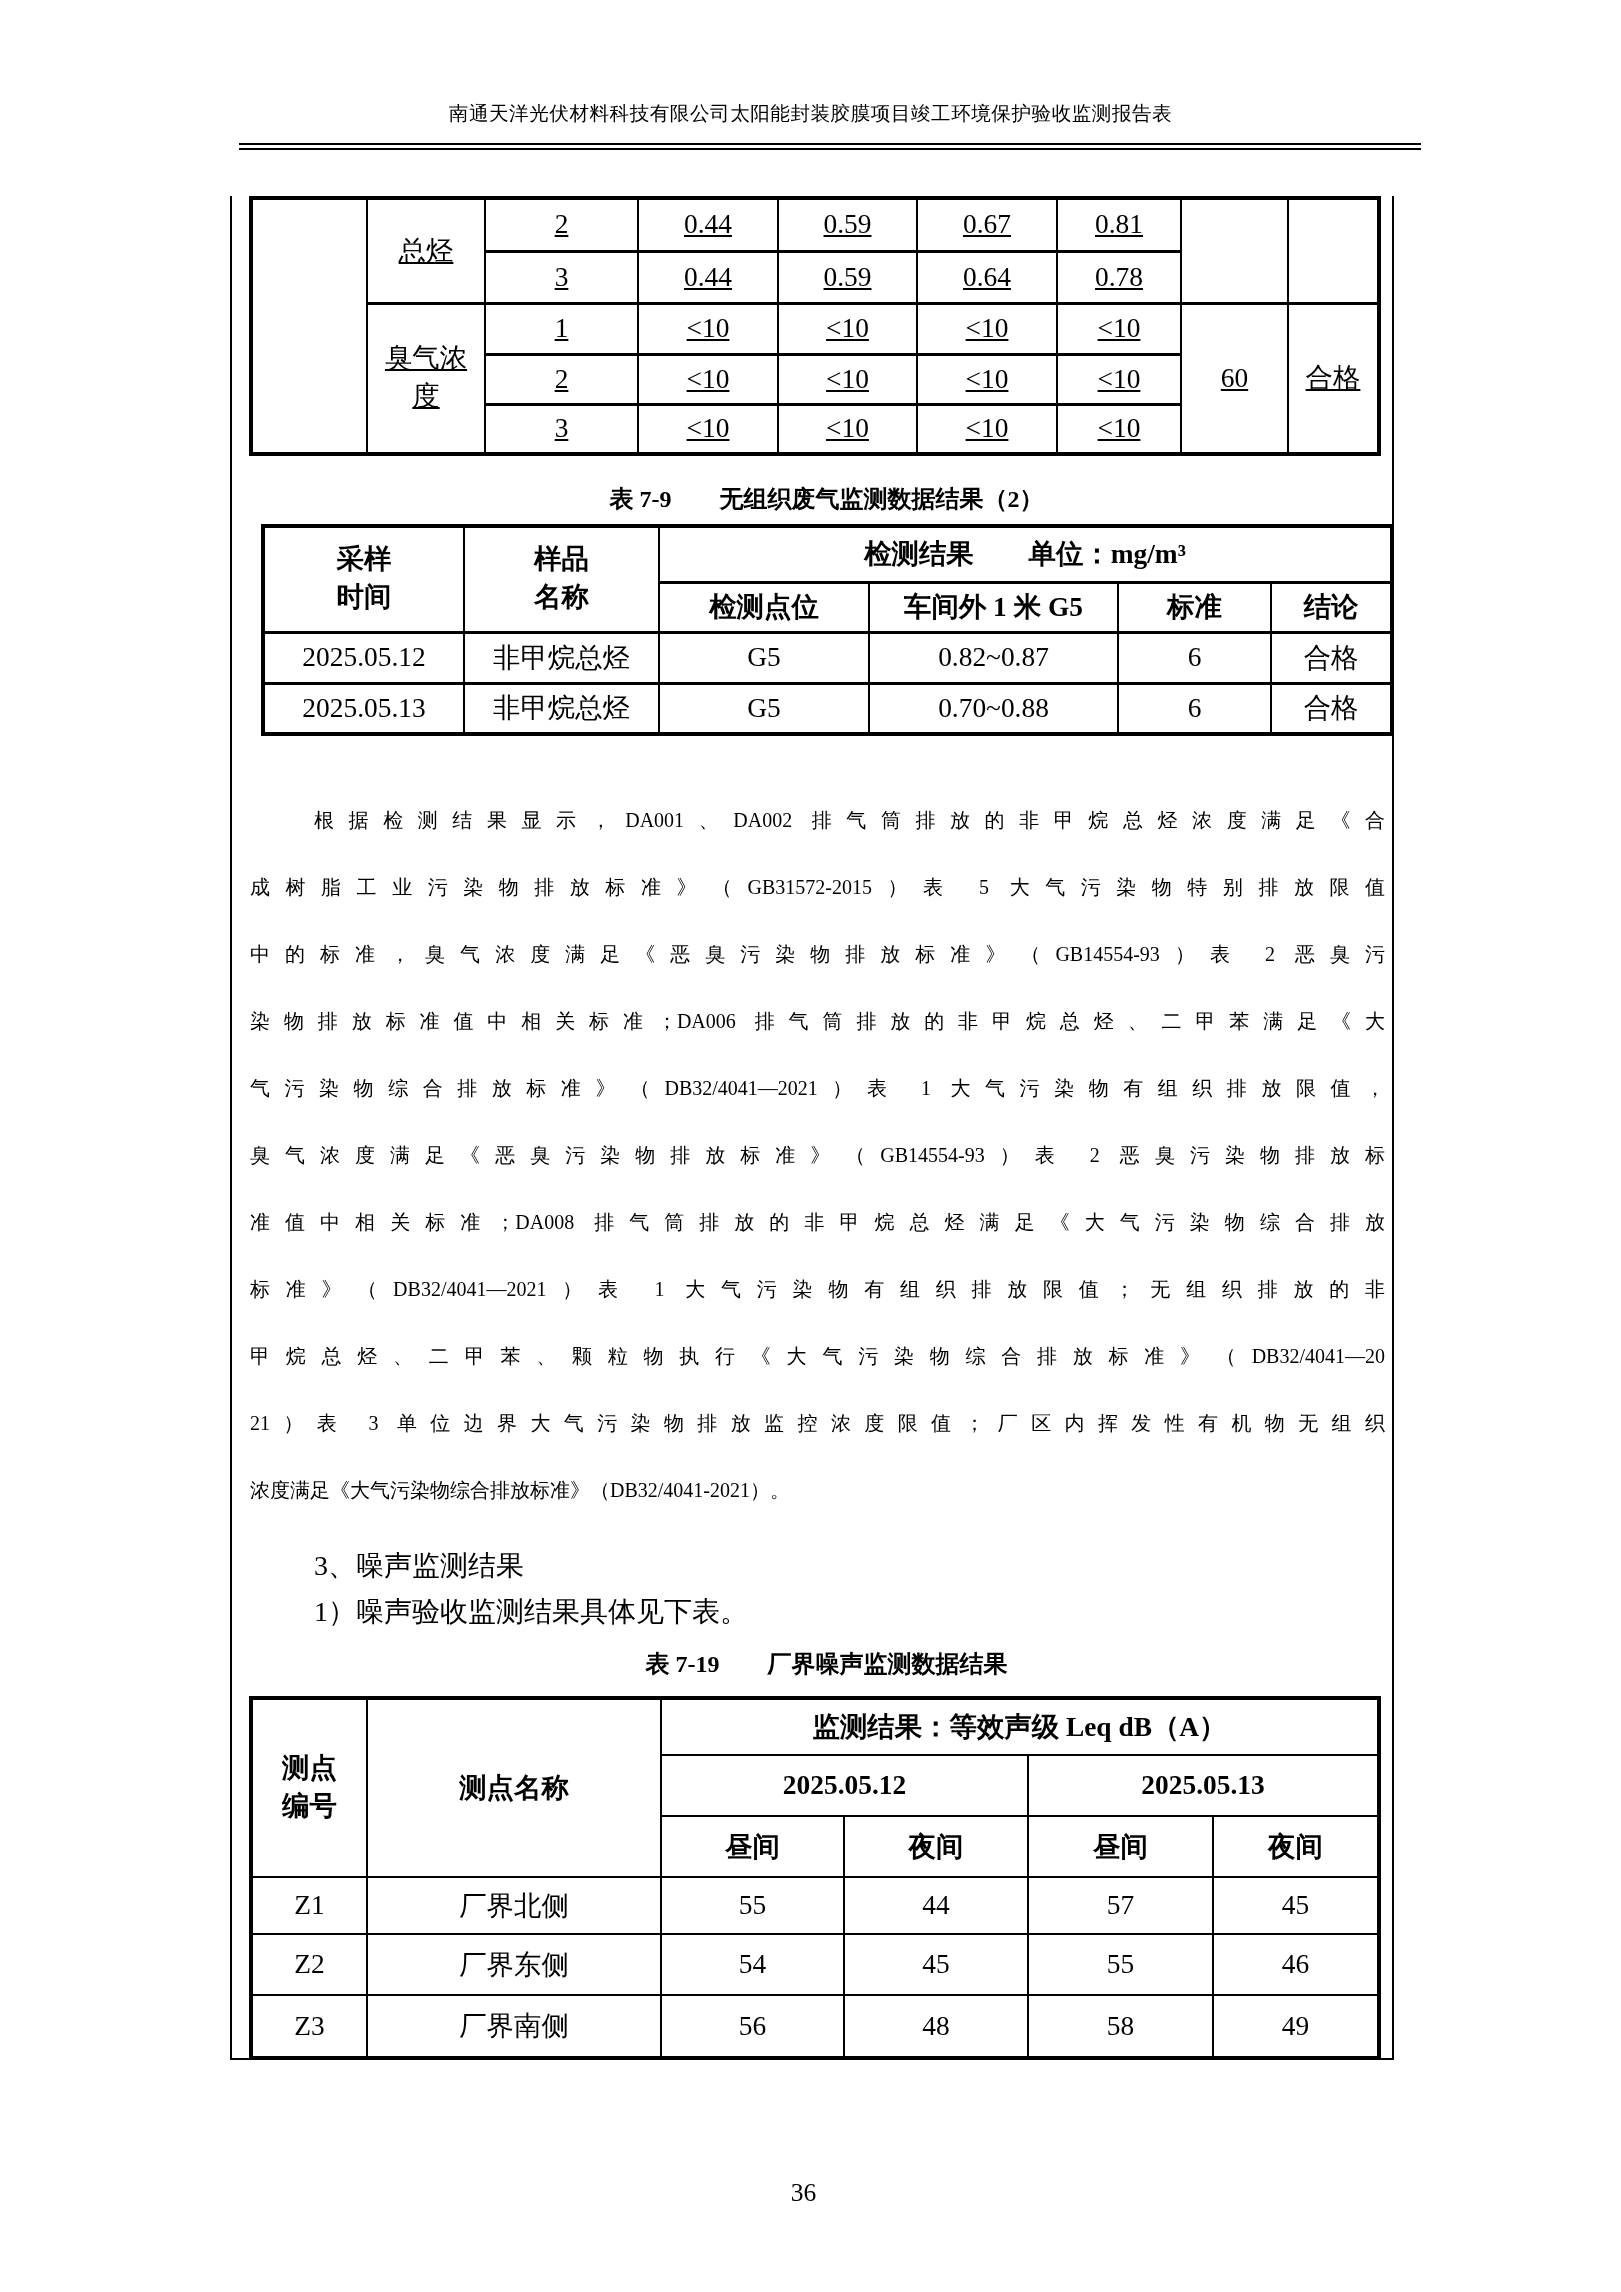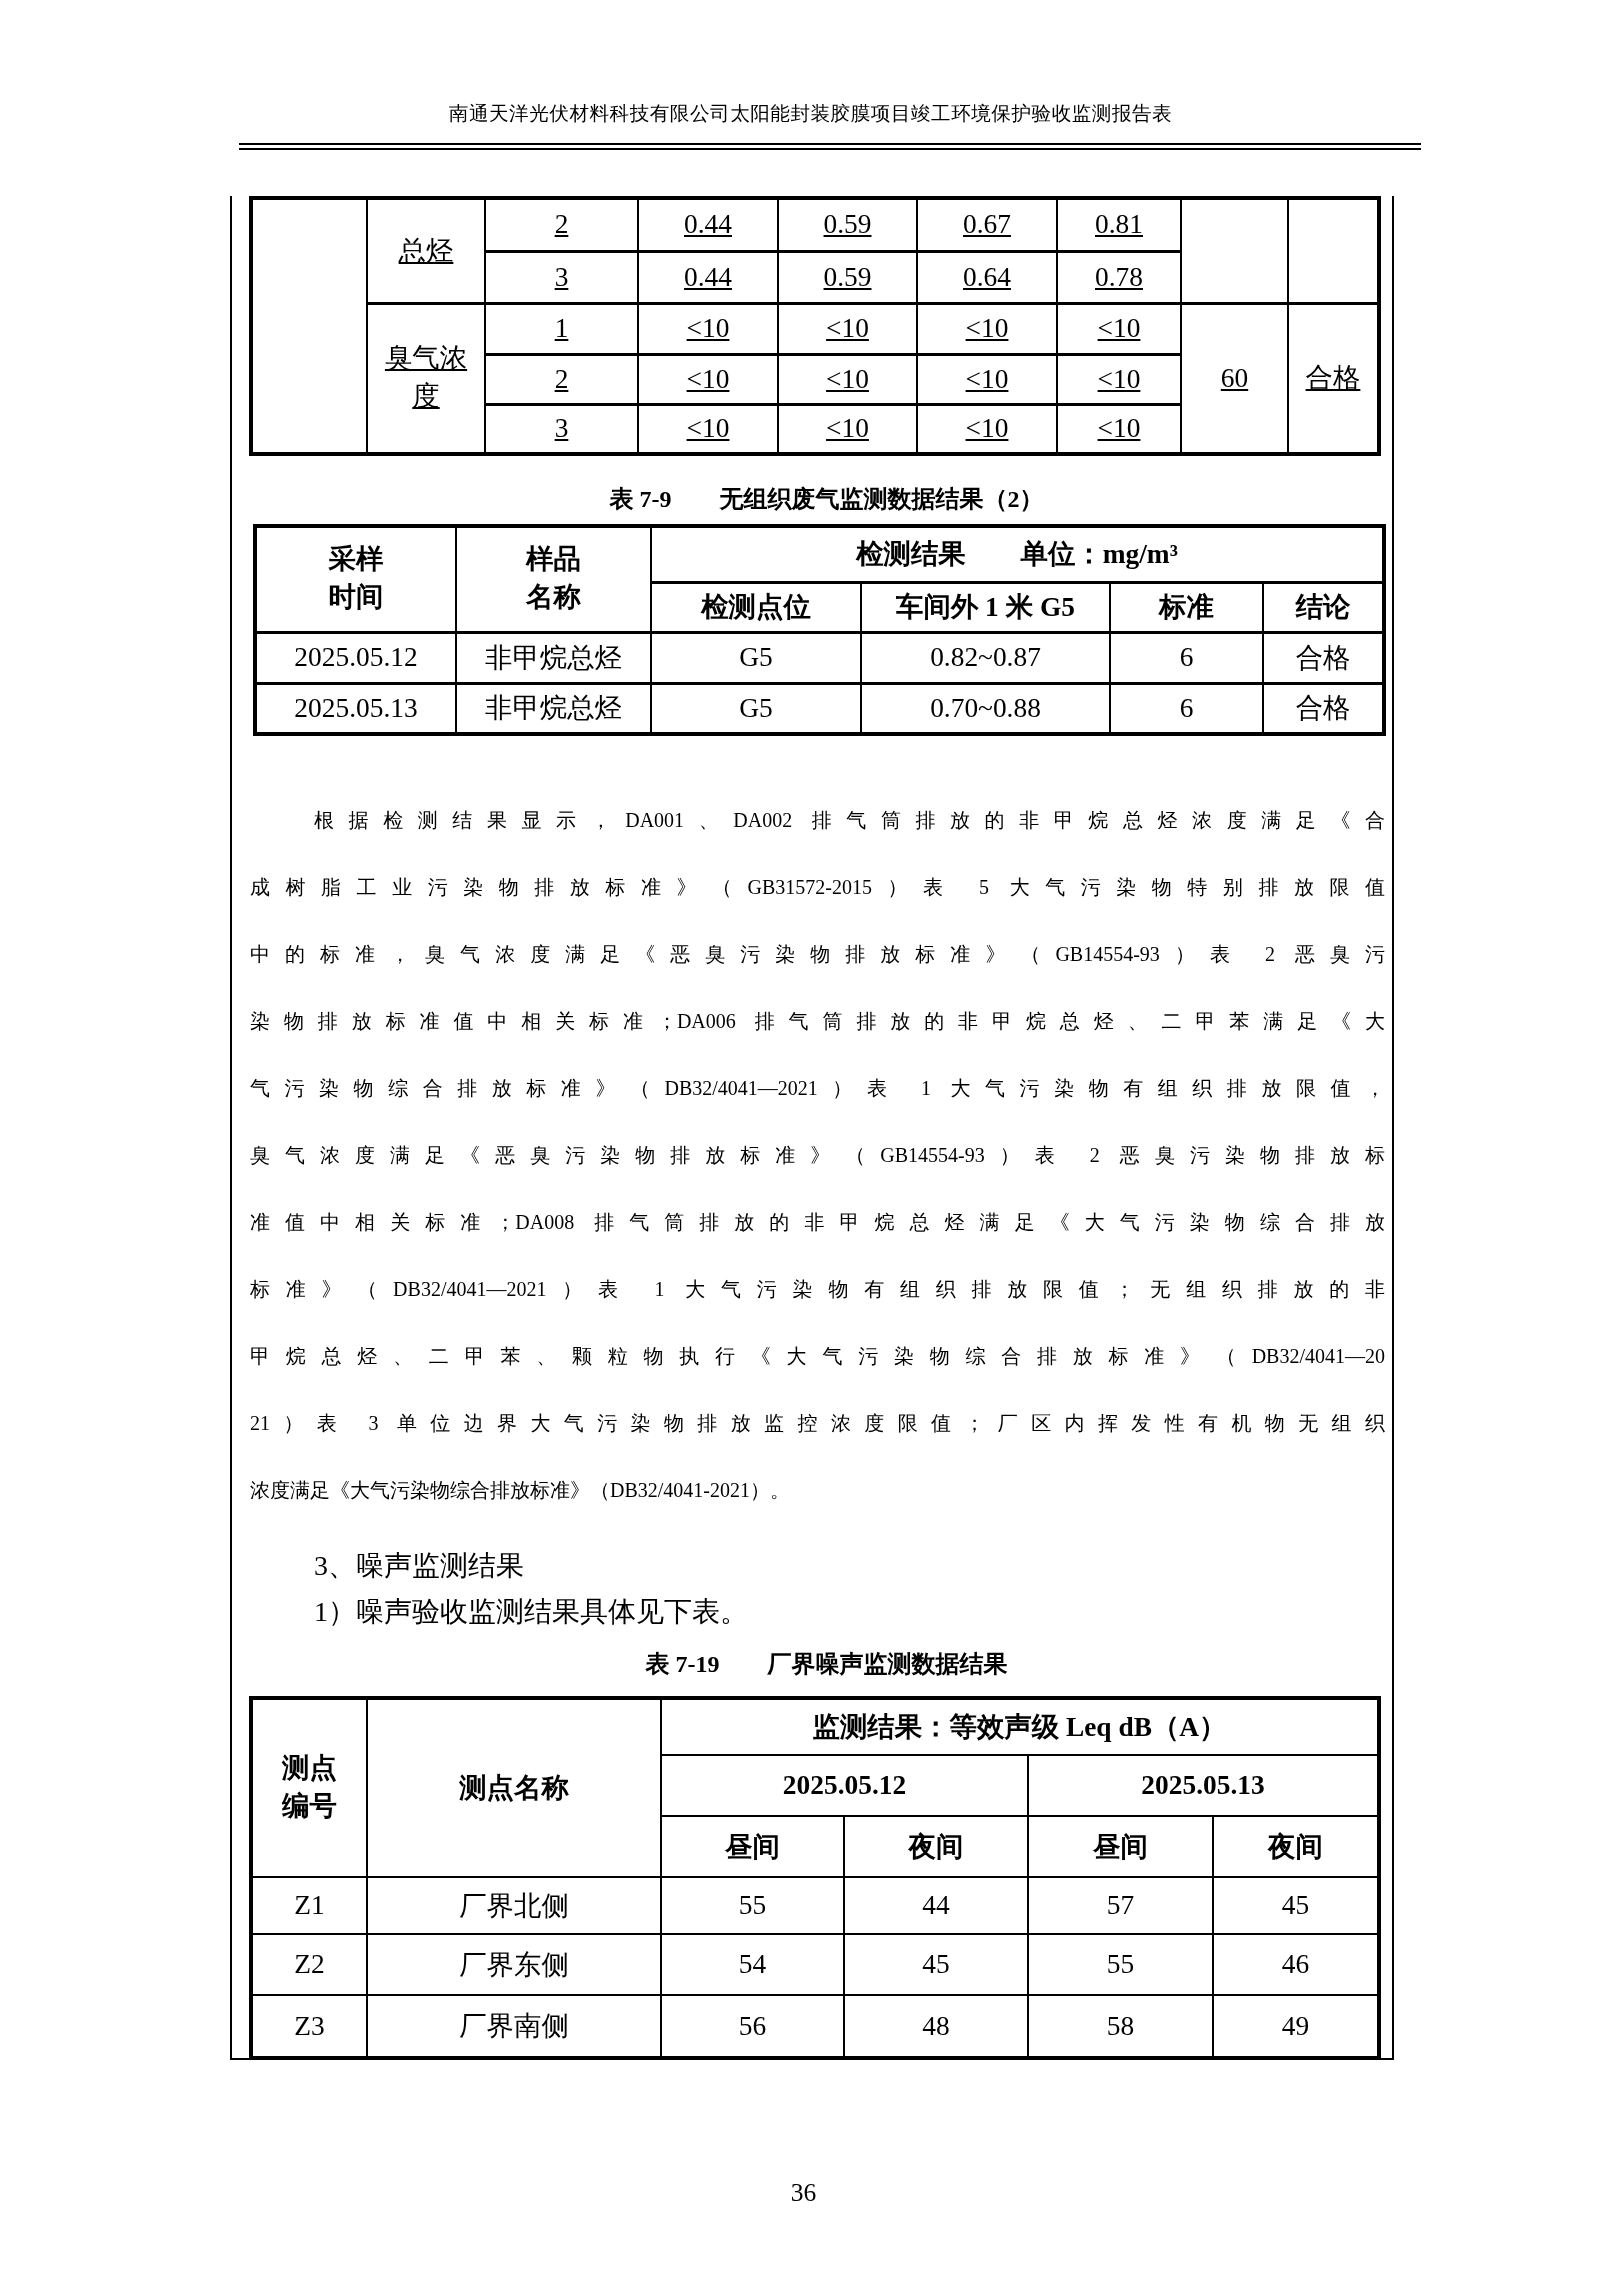--- a/index.html
+++ b/index.html
@@ -103,21 +103,21 @@
     <td>&lt;10</td>
     <td>&lt;10</td>
     <td>&lt;10</td>
     <td>&lt;10</td>
   </tr>
 </tbody>
   </table>
 
 <div class="abs caption" style="top:483px;">表 7-9　　无组织废气监测数据结果（2）</div>
 
-<table class="grid thickrows abs" style="left:253px;top:524px;width:1128px;">
+<table class="grid thickrows abs" style="left:261px;top:524px;width:1128px;">
   <colgroup>
     <col style="width:201px">
       <col style="width:195px">
       <col style="width:210px">
     <col style="width:249px">
       <col style="width:153px">
       <col style="width:121px">
   </colgroup>
   <tbody>
       <tr style="height:56px">

